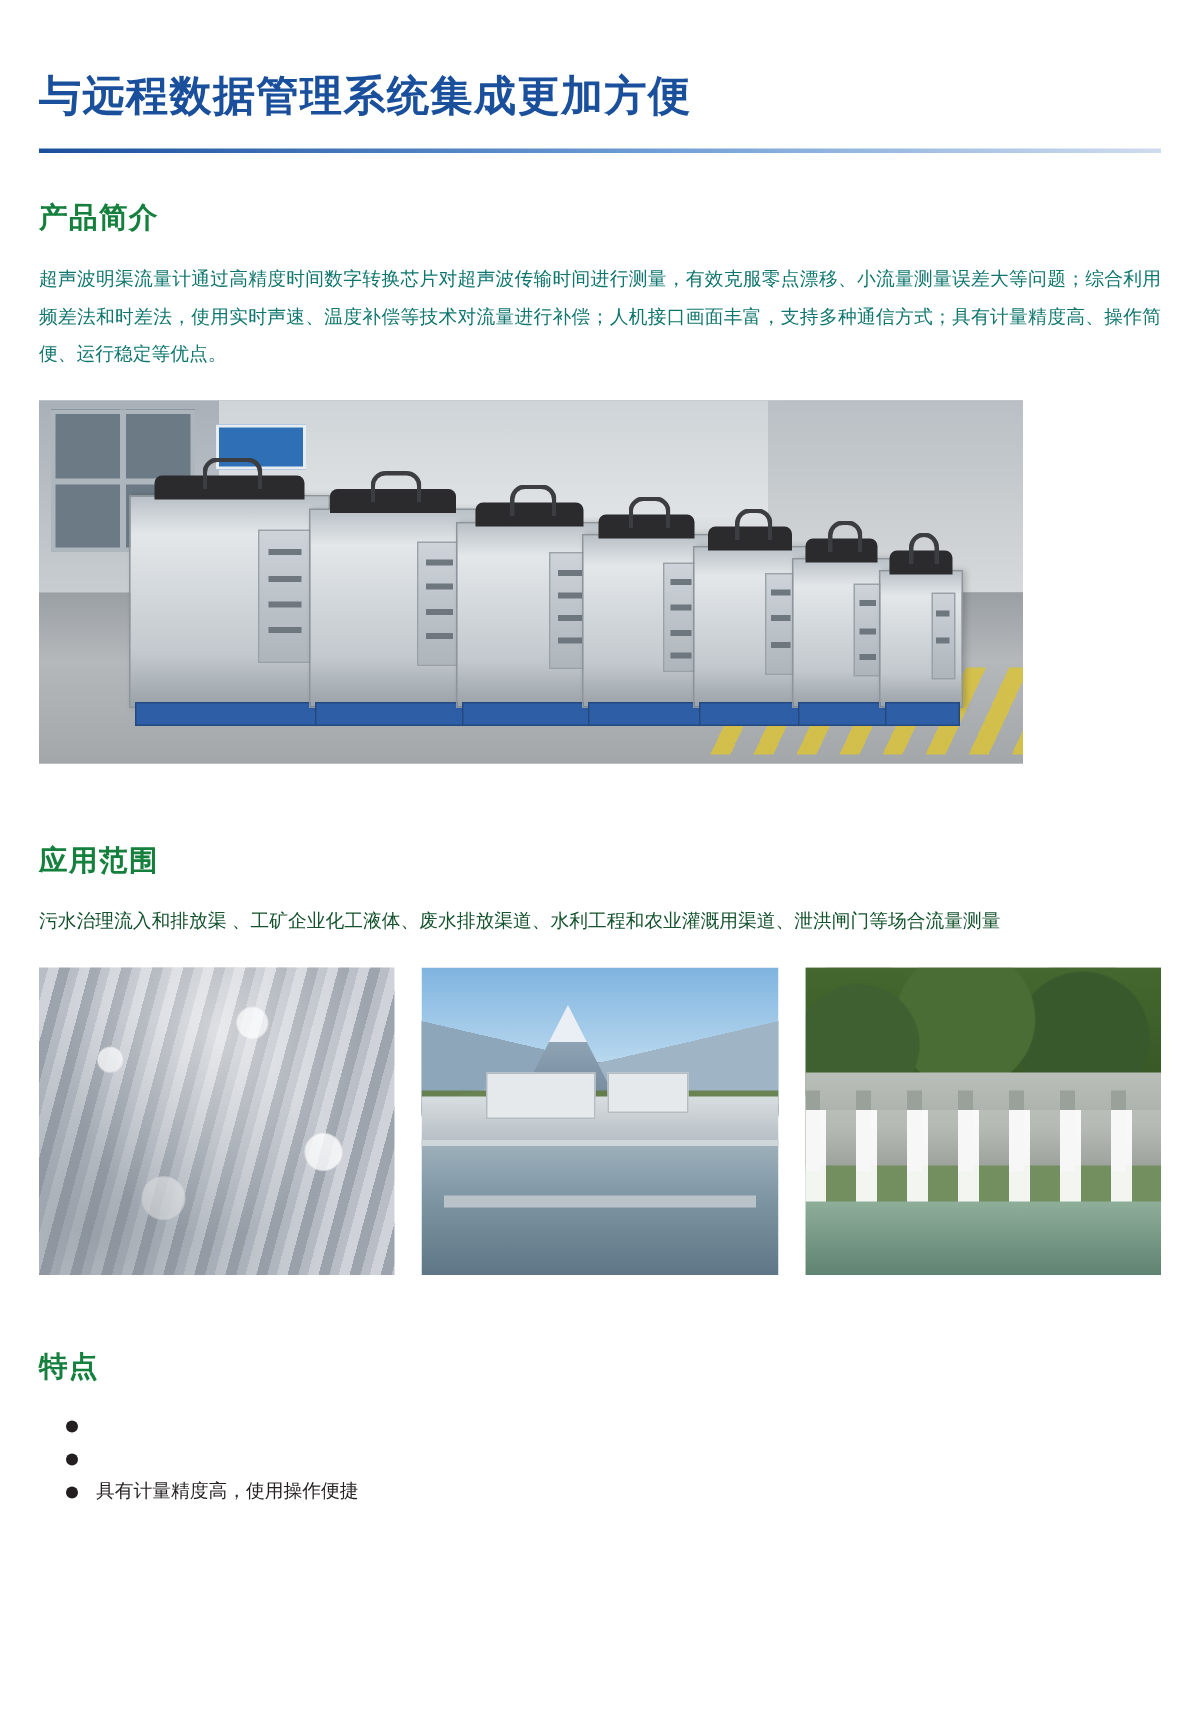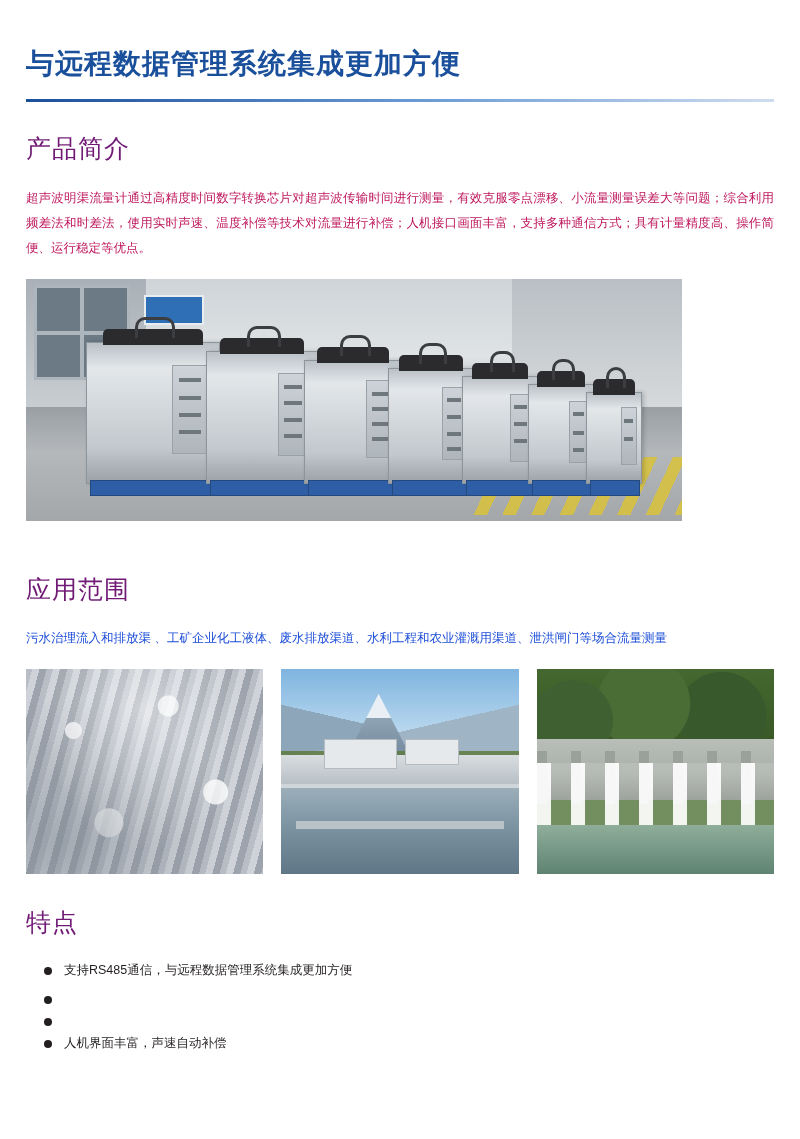--- a/index.html
+++ b/index.html
@@ -33,41 +33,41 @@
   }
   .title-rule {
     margin-top: 14px;
     height: 3px;
     width: 100%;
     background: linear-gradient(to right, #1a4f9c 0%, #6f9ed6 55%, #cfdcef 100%);
   }
 
   
   .section-head {
-    font-size: 25px;
-    font-weight: normal;
-    color: #701a75;
+    font-size: 19px;
+    font-weight: bold;
+    color: #15803d;
     letter-spacing: 1px;
   }
   .sec-intro { margin-top: 30px; }
   .sec-apps  { margin-top: 52px; }
-  .sec-feat  { margin-top: 32px; }
+  .sec-feat  { margin-top: 48px; }
 
   .body-text {
     margin-top: 14px;
     font-size: 12.5px;
     line-height: 2.0;
-    color: #be185d;
+    color: #0f766e;
     text-align: justify;
   }
   .apps-text {
     margin-top: 16px;
     font-size: 12.5px;
     line-height: 1.8;
-    color: #1d4ed8;
+    color: #14532d;
   }
 
   
   .hero {
     margin-top: 18px;
     width: 656px;
     height: 242px;
     margin-left: 0;
     position: relative;
     overflow: hidden;
@@ -431,27 +431,23 @@
       <div class="ph-dam-piers"></div>
       <div class="ph-dam-falls"></div>
       <div class="ph-dam-water"></div>
     </div>
   </div>
 
   <h2 class="section-head sec-feat">特点</h2>
   <ul class="feat-list">
     <li>
       <span class="bullet"></span>
-      <span>支持RS485通信，与远程数据管理系统集成更加方便</span>
     </li>
     <li>
       <span class="bullet"></span>
     </li>
     <li>
       <span class="bullet"></span>
-    </li>
-    <li>
-      <span class="bullet"></span>
-      <span>人机界面丰富，声速自动补偿</span>
+      <span>具有计量精度高，使用操作便捷</span>
     </li>
   </ul>
 
 </div>
 
 </body></html>

